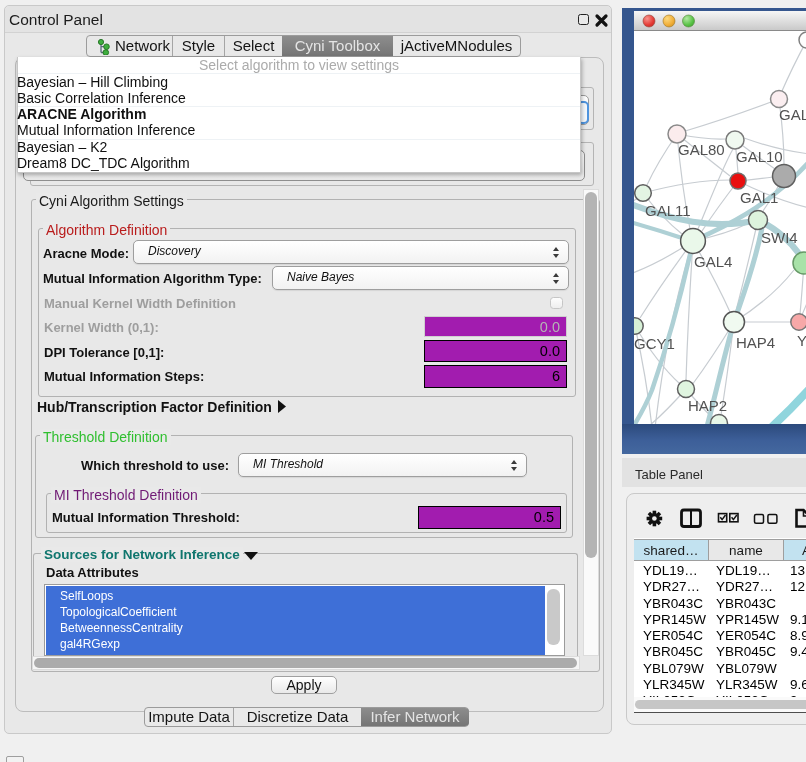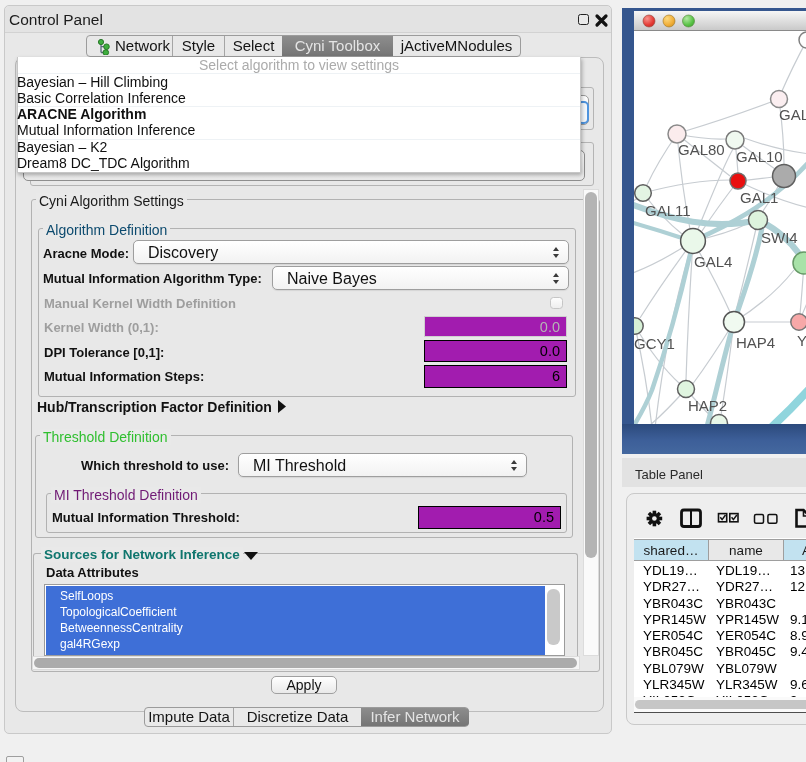--- a/index.html
+++ b/index.html
@@ -5,21 +5,21 @@
 * { margin:0; padding:0; box-sizing:border-box; }
 html,body { width:806px; height:762px; overflow:hidden; background:#f0f0f0;
   font-family:"Liberation Sans", sans-serif; }
 .abs { position:absolute; }
 .lbl { position:absolute; font-size:13px; font-weight:bold; color:#111; white-space:nowrap; }
 .lbl.dis { color:#9e9e9e; }
 .gbox { position:absolute; border:1px solid #b2b2b2; border-radius:3px; }
 .gtitle { position:absolute; font-size:14px; background:#e9e9e9; padding:0 3px; white-space:nowrap; }
 .combo { position:absolute; border:1px solid #9e9e9e; border-radius:5px;
   background:linear-gradient(#ffffff,#f2f2f2); box-shadow:0 1px 1px rgba(0,0,0,0.08); }
-.combo .ct { position:absolute; left:14px; top:3px; font-size:16px; color:#111; white-space:nowrap; }
+.combo .ct { position:absolute; left:14px; top:3px; font-size:12px; color:#111; white-space:nowrap;font-style:italic; }
 .spin { position:absolute; right:8px; top:50%; width:7px; height:13px; margin-top:-6.5px; }
 .spin:before { content:""; position:absolute; left:0px; top:1px; border-left:3.5px solid transparent;
   border-right:3.5px solid transparent; border-bottom:4.5px solid #3a3a3a; }
 .spin:after { content:""; position:absolute; left:0px; bottom:1px; border-left:3.5px solid transparent;
   border-right:3.5px solid transparent; border-top:4.5px solid #3a3a3a; }
 .fld { position:absolute; background:#a21caf; border:1px solid #000000; font-size:14.5px;
   color:#000; text-align:right; padding:2px 6px 0 0; }
 .fld.dis { border-color:#cfcfcf; color:#b4b4b4; }
 .seg { position:absolute; font-size:15px; color:#141414; text-align:center; white-space:nowrap; }
 .seg.sel { background:linear-gradient(#8d8d8d,#757575); color:#e4e4e4; }
@@ -61,21 +61,21 @@
 
 <div class="gbox" style="left:31px; top:199px; width:569px; height:473px;"></div>
 <div class="gtitle" style="left:36px; top:193px; color:#1a1a1a;">Cyni Algorithm Settings</div>
 
 <div class="abs" style="left:583px; top:189px; width:16px; height:467px; background:#fafafa; border:1px solid #dcdcdc;"></div>
 <div class="abs" style="left:585px; top:192px; width:12px; height:366px; background:#b4b4b4; border-radius:6px;"></div>
 <div class="abs" style="left:32px; top:656px; width:548px; height:14px; background:#f6f6f6; border:1px solid #dcdcdc;"></div>
 <div class="abs" style="left:34px; top:658px; width:543px; height:10px; background:#ababab; border-radius:5px;"></div>
 
 <div class="gbox" style="left:38px; top:228px; width:538px; height:169px;"></div>
-<div class="gtitle" style="left:43px; top:222px; color:#0c4a6e;">Algorithm Definition</div>
+<div class="gtitle" style="left:43px; top:222px; color:#b91c1c;">Algorithm Definition</div>
 
 <div class="lbl" style="left:43px; top:246px;">Aracne Mode:</div>
 <div class="combo" style="left:133px; top:240px; width:436px; height:24px;">
     <span class="ct">Discovery</span>
     <span class="spin"></span>
   </div>
 <div class="lbl" style="left:43px; top:271px;">Mutual Information Algorithm Type:</div>
 <div class="combo" style="left:272px; top:266px; width:297px; height:24px;">
     <span class="ct">Naive Bayes</span>
     <span class="spin"></span>

